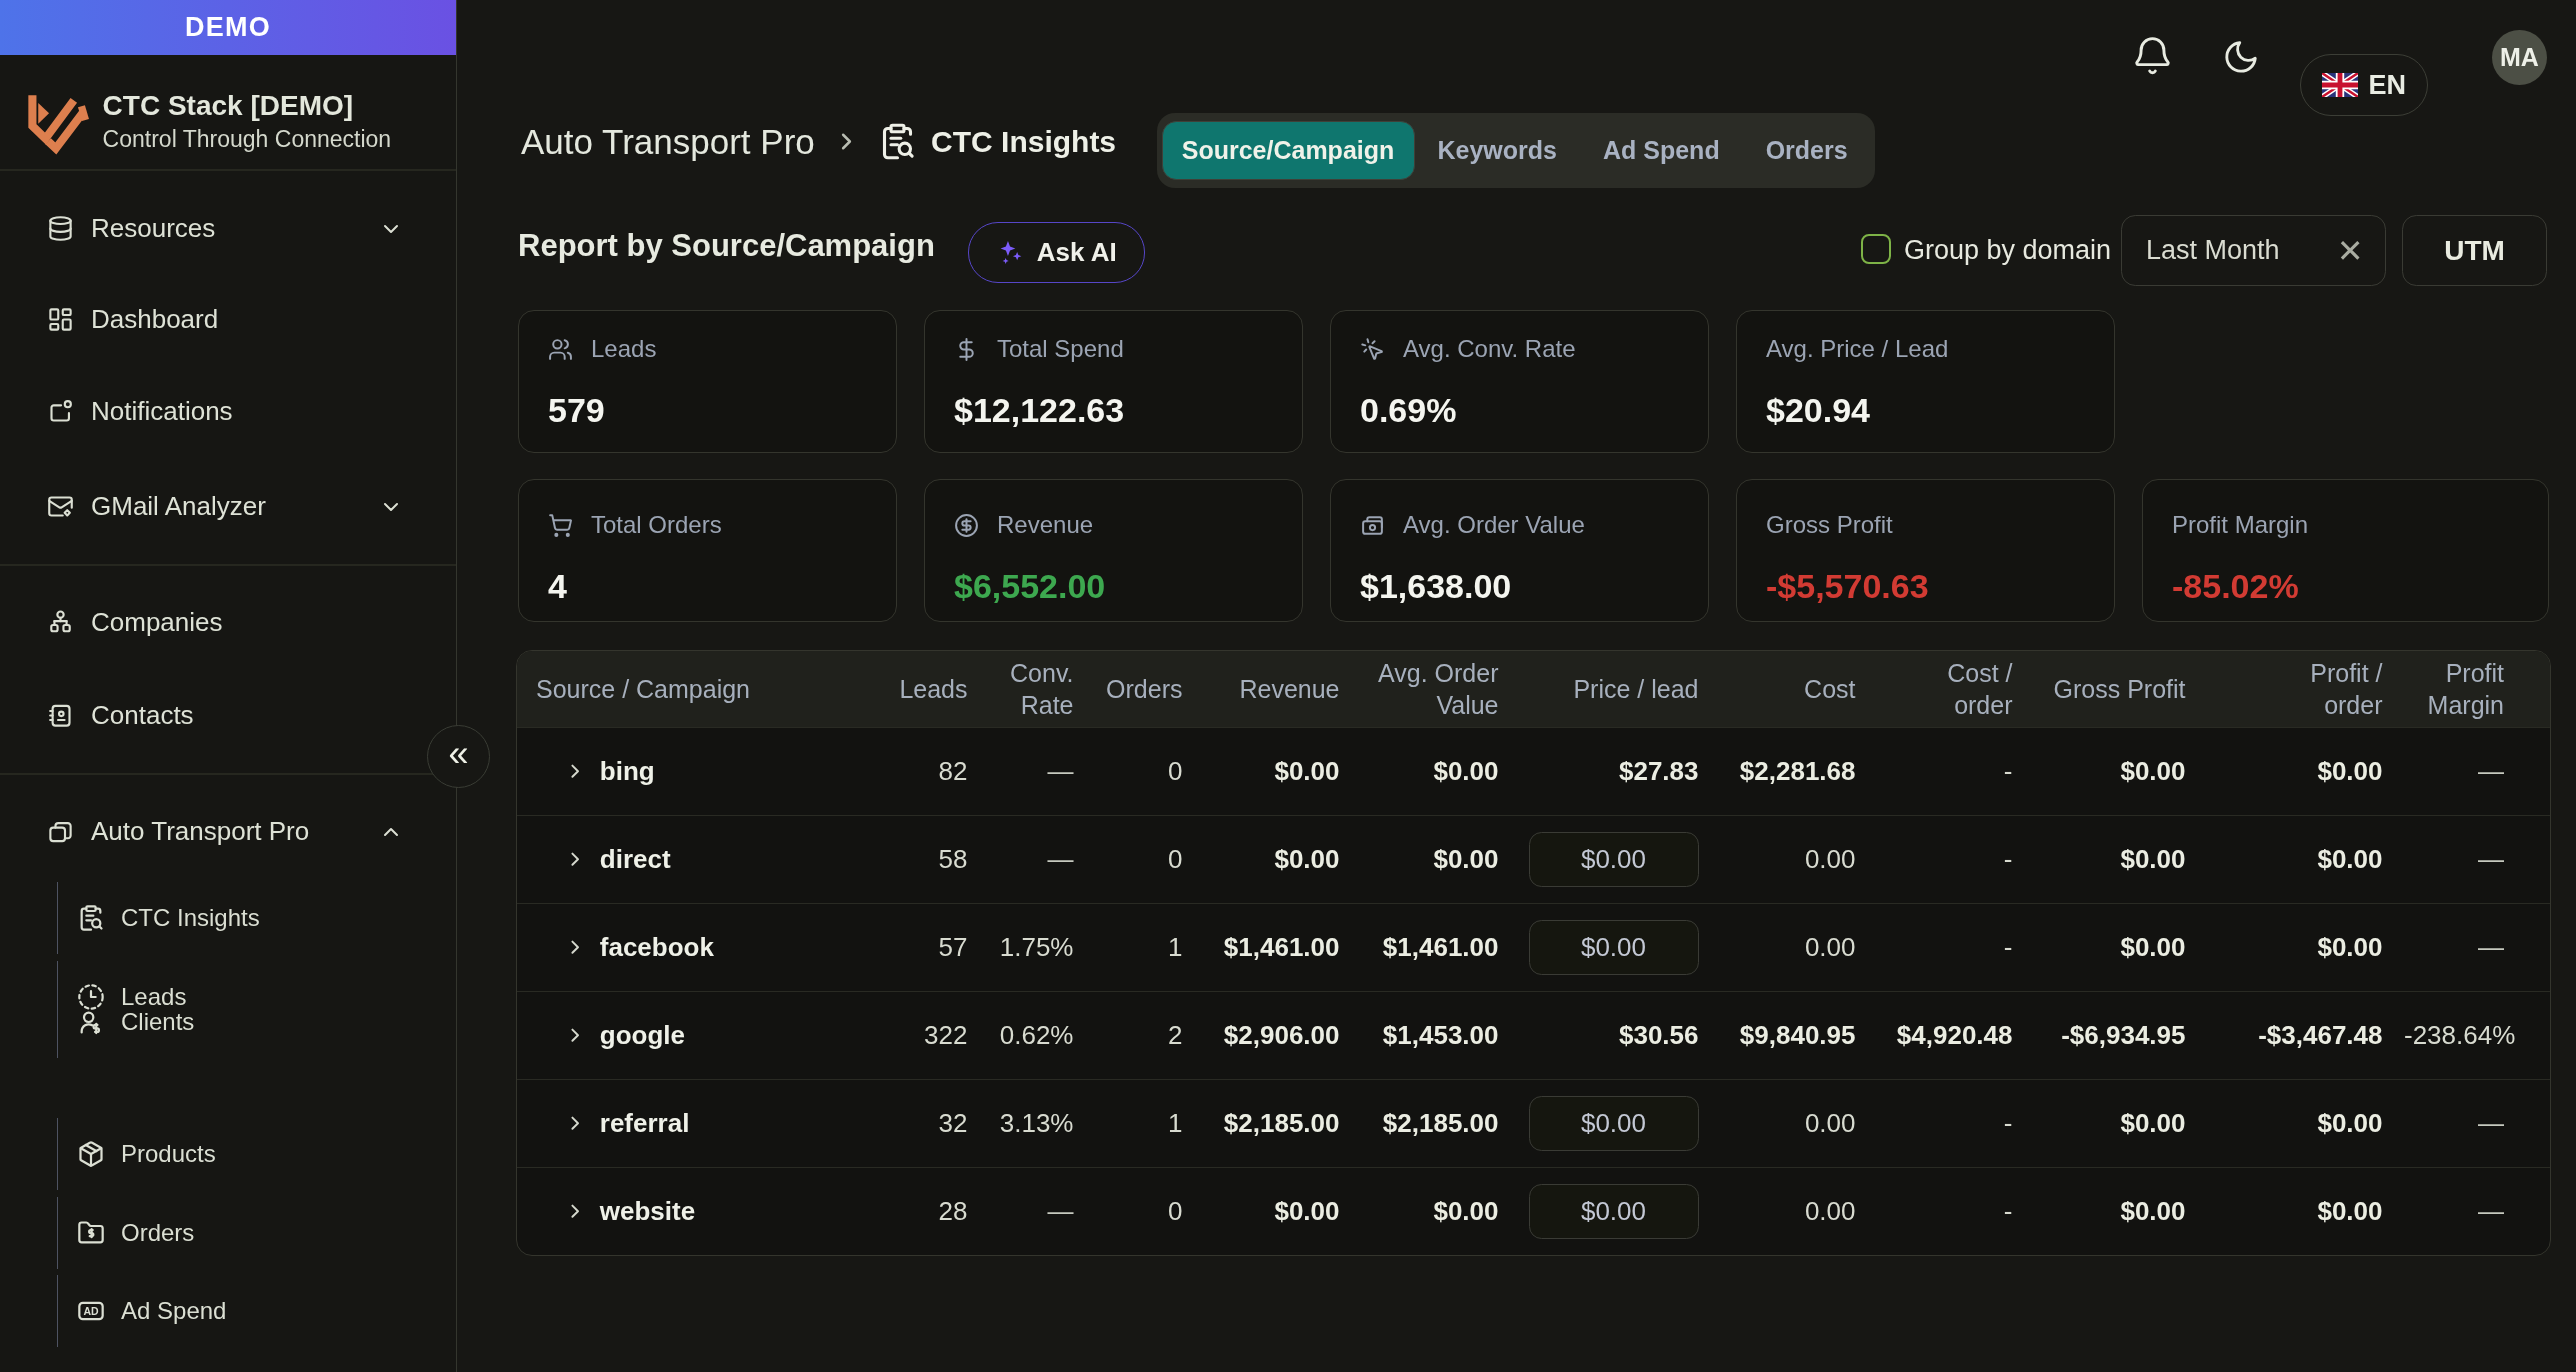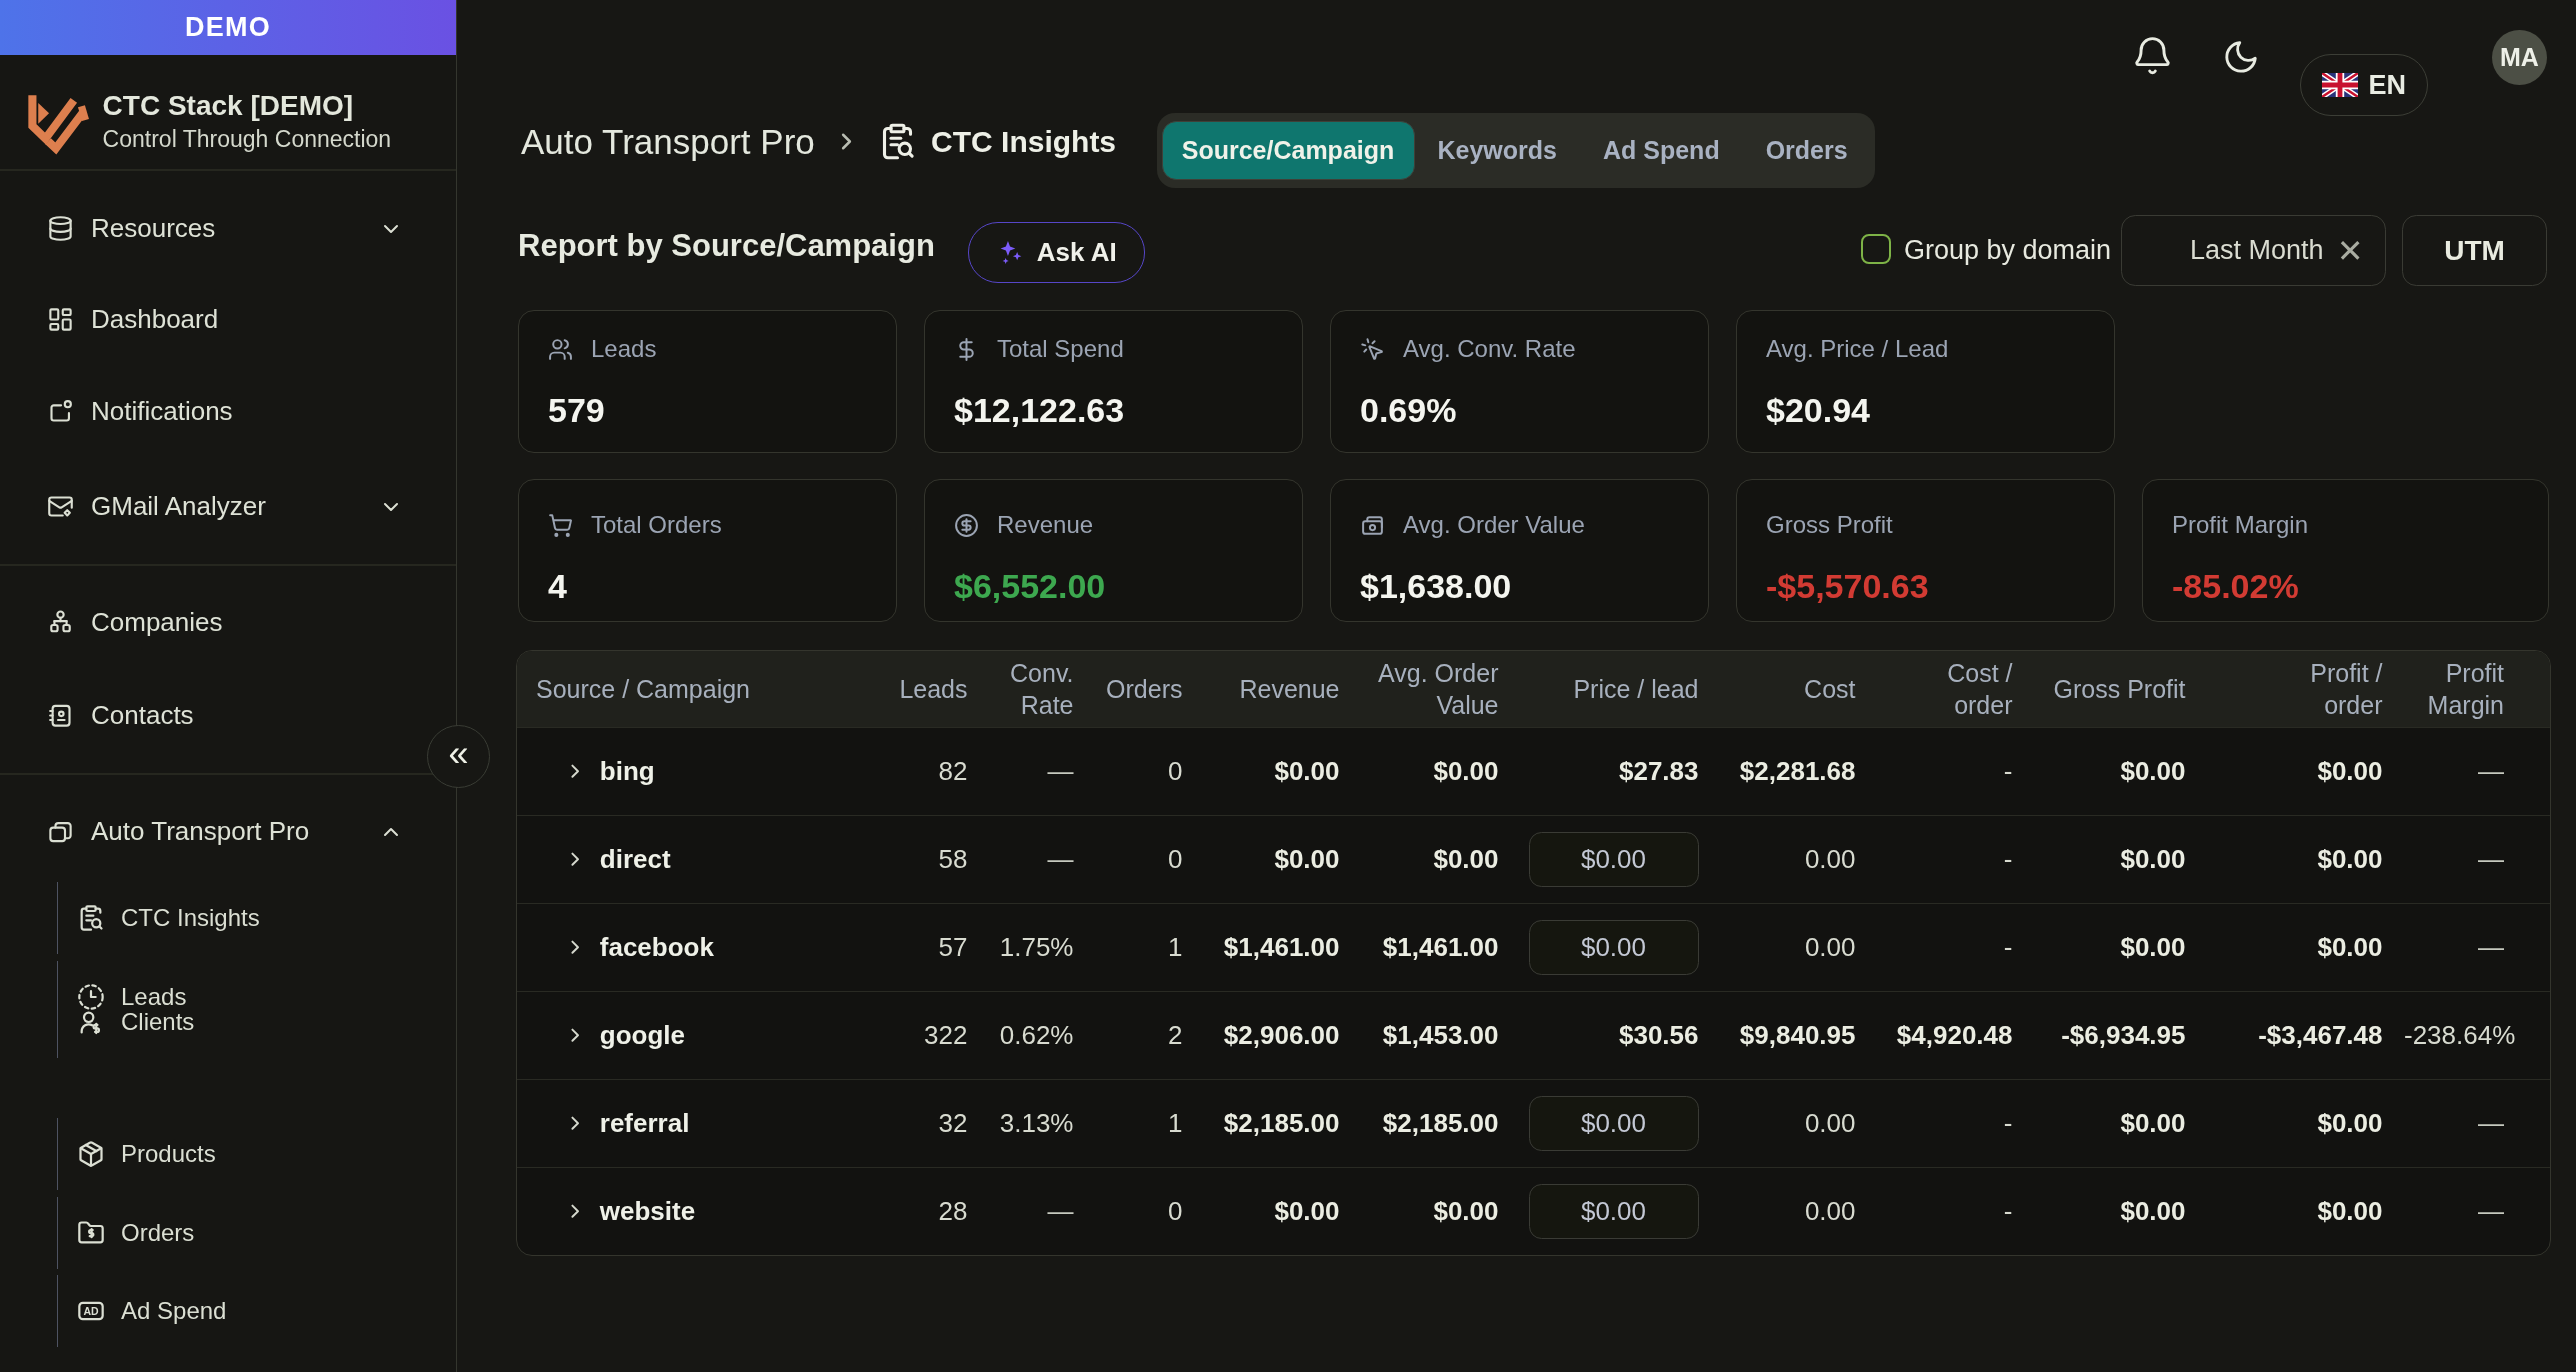--- a/index.html
+++ b/index.html
@@ -33,21 +33,21 @@
   #crumbs .c2 { font-size:30px; font-weight:bold; color:#eef0e7; margin-left:14.3px; }
   #tabs { position:absolute; left:1157px; top:113px; height:75px; background:#2b2c26; border-radius:18px; display:flex; align-items:center; padding:0 4.5px; }
   #tabs .t { font-size:25px; font-weight:600; color:#a9b2c2; padding:0 23px; }
   #tabs .t.act { background:#0f766e; border:1.8px solid #3f4038; color:#f0f2e9; height:59px; border-radius:14.3px; display:flex; align-items:center; width:253px; justify-content:center; padding:0; }
   
   #rep-title { position:absolute; left:518px; top:228px; font-size:31px; font-weight:bold; color:#e7eae0; }
   #askai { position:absolute; left:968px; top:222px; width:177px; height:61px; border:1.8px solid #5646c8; border-radius:30px; display:flex; align-items:center; justify-content:center; gap:11.6px; }
   #askai .tx { font-size:26px; font-weight:600; color:#f0f1ea; }
   #gbox { position:absolute; left:1861px; top:234px; width:30px; height:30px; border:2.7px solid #7eb347; border-radius:8px; }
   #glab { position:absolute; left:1904px; top:235px; font-size:27px; color:#e7e9df; }
-  #lastm { position:absolute; left:2121px; top:215px; width:265px; height:71px; border:1.8px solid #3a3b34; border-radius:14.3px; display:flex; align-items:center;padding-left:44px; }
+  #lastm { position:absolute; left:2121px; top:215px; width:265px; height:71px; border:1.8px solid #3a3b34; border-radius:14.3px; display:flex; align-items:center; }
   #lastm .tx { margin-left:24px; font-size:27px; color:#dadcd1; }
   #lastm .x { position:absolute; right:21.5px; font-size:32px; color:#a9aca1; font-weight:300;}
   #utm { position:absolute; left:2402px; top:215px; width:145px; height:71px; border:1.8px solid #3a3b34; border-radius:14.3px; display:flex; align-items:center; justify-content:center; font-size:28px; font-weight:600; color:#e9ebe0;text-align:center; }
   
   .card { position:absolute; height:143px; background:#131310; border:1.8px solid #34352d; border-radius:16px; padding:23px 29px 0 29px; }
   .card .hd { display:flex; align-items:center; height:30px; color:#9ba4b3; }
   .card .hd svg { width:25px; height:25px; margin-right:18px; }
   .card .hd .lb { font-size:24px; }
   .card .val { margin-top:27px; font-size:34px; font-weight:bold; color:#f4f5ef; }
   .val.grn { color:#3da84f; } .val.red { color:#d23b33; }

